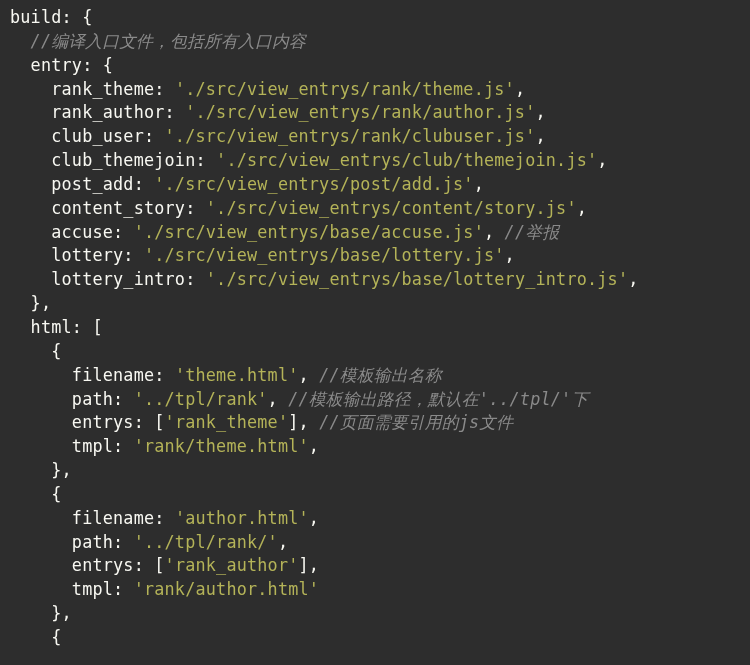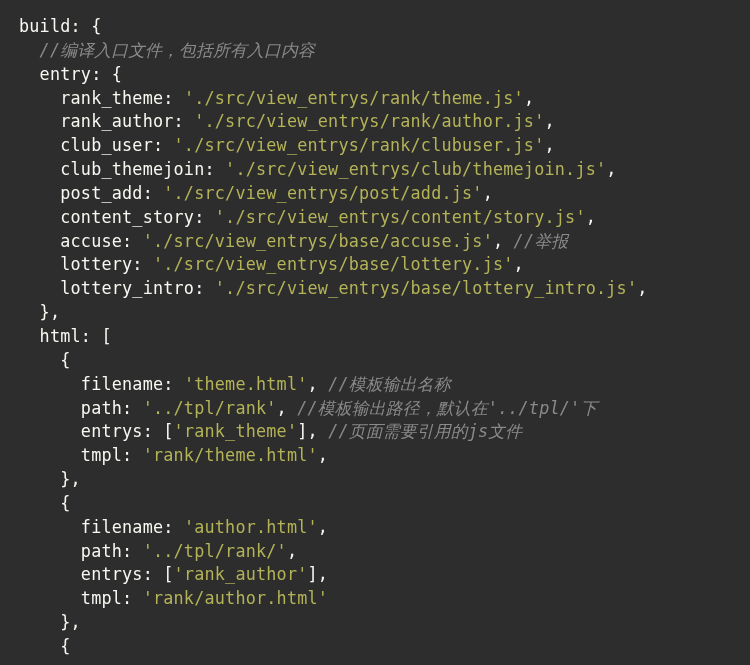--- a/index.html
+++ b/index.html
@@ -4,21 +4,21 @@
 <style>
   html, body {
     margin: 0;
     padding: 0;
     width: 750px;
     height: 665px;
     background: #2d2d2d;
     overflow: hidden;
   }
   pre {
-    margin: 13px;
+    margin: 4px;
     padding: 2px 0 0 6px;
     font-family: Menlo, Consolas, "DejaVu Sans Mono", monospace;
     font-size: 16.8px;
     line-height: 1.42;
     white-space: pre;
     color: #f8f8f2;
     letter-spacing: 0.2px;
   }
   .key    { color: #f8f8f2; }  
   .punct  { color: #f8f8f2; }  

